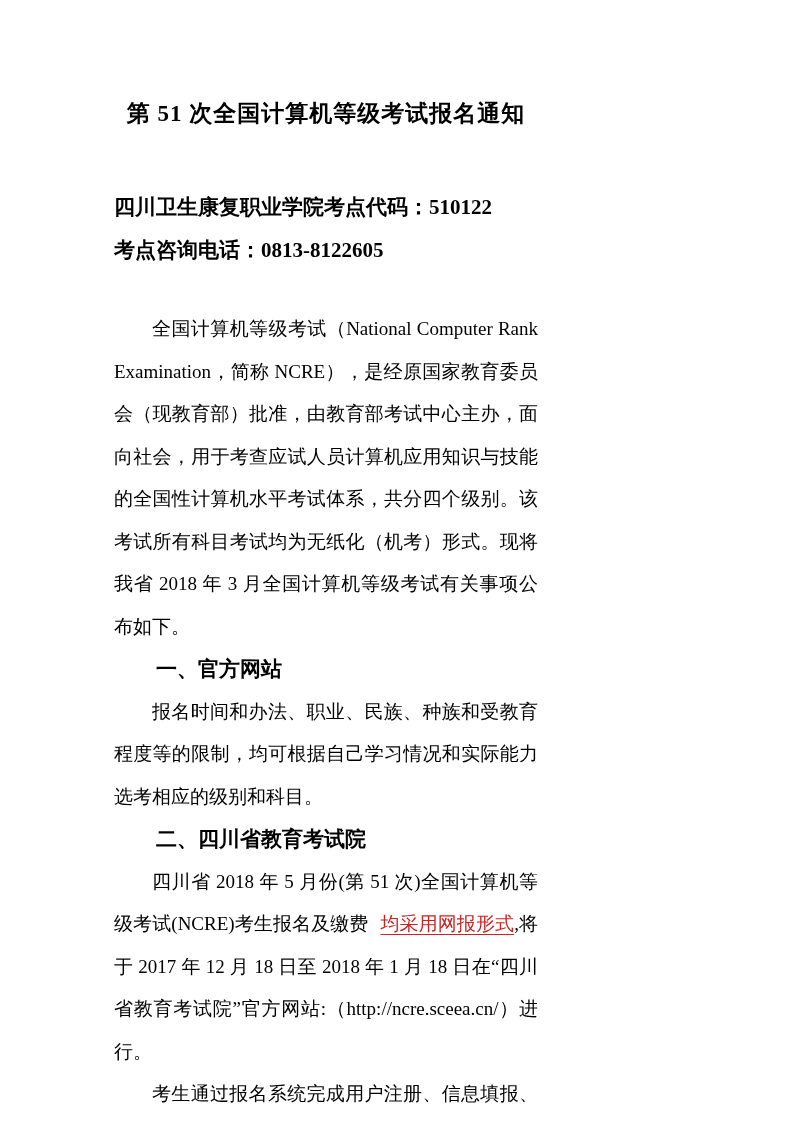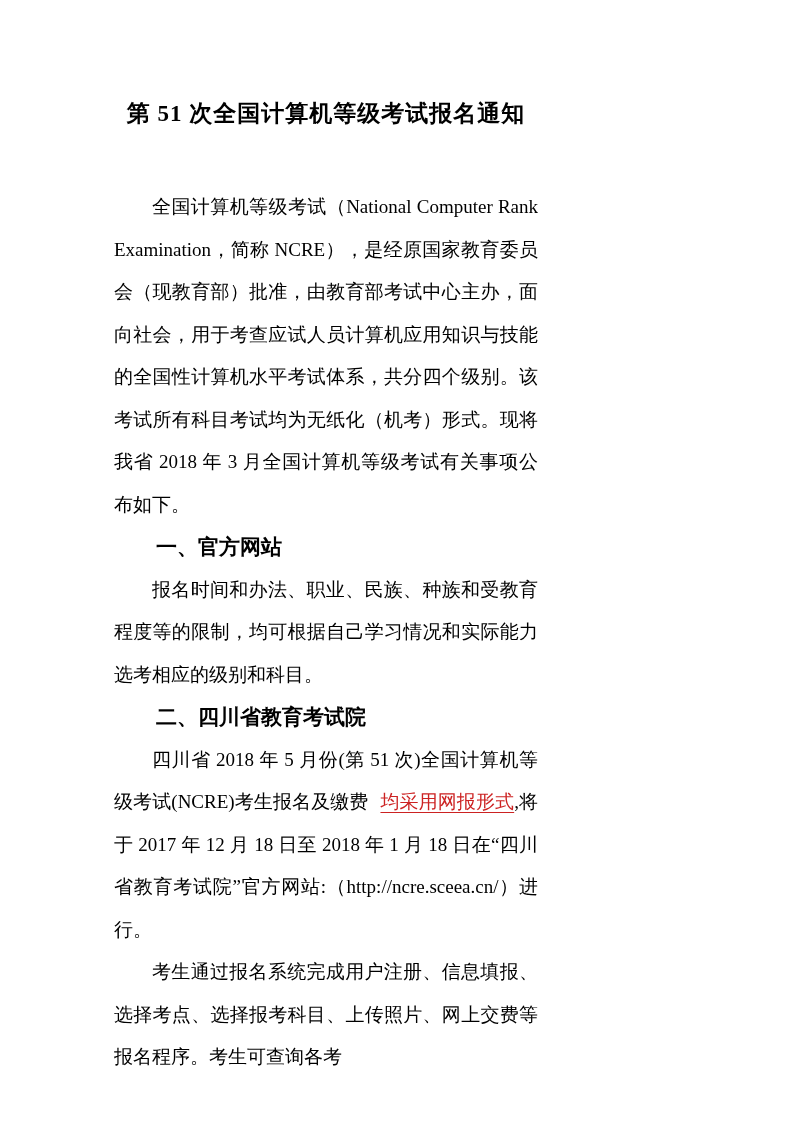--- a/index.html
+++ b/index.html
@@ -52,21 +52,23 @@
     margin-left: 12px;
   }
 </style>
 </head>
 <body>
 
 <div class="page">
 
   <h1 class="doc-title">第 51 次全国计算机等级考试报名通知</h1>
 
+  <div class="hdr-line">四川卫生康复职业学院考点代码：510122</div>
 
+  <div class="hdr-line">考点咨询电话：0813-8122605</div>
 
 
   <p class="body-par intro">全国计算机等级考试（National Computer Rank Examination，简称 NCRE），是经原国家教育委员会（现教育部）批准，由教育部考试中心主办，面向社会，用于考查应试人员计算机应用知识与技能的全国性计算机水平考试体系，共分四个级别。该考试所有科目考试均为无纸化（机考）形式。现将我省 2018 年 3 月全国计算机等级考试有关事项公布如下。</p>
 
   <h2 class="sec-heading">一、官方网站</h2>
 
   <p class="body-par">报名时间和办法、职业、民族、种族和受教育程度等的限制，均可根据自己学习情况和实际能力选考相应的级别和科目。</p>
 
   <h2 class="sec-heading">二、四川省教育考试院</h2>
 

